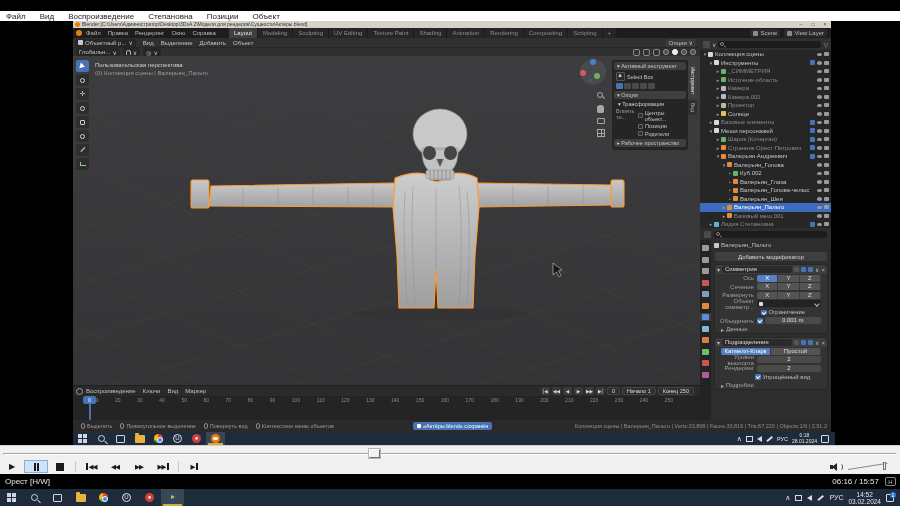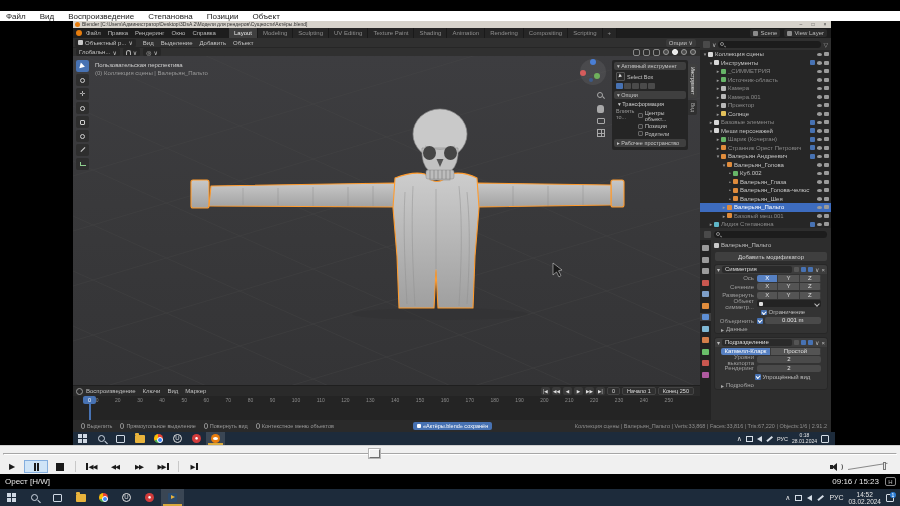--- a/index.html
+++ b/index.html
@@ -1072,21 +1072,21 @@
       <span id="vol-slider">
           <span id="vol-line"></span>
           <span id="vol-knob"></span>
         </span>
     </span>
   </div>
 
   <div id="mpc-status">
     <span class="left">Орест [H/W]</span>
     <span class="right">
-      <span>09:16 / 15:23</span>
+      <span>06:16 / 15:57</span>
       <span class="hw-ind">H</span>
     </span>
   </div>
 
   <div id="win-taskbar">
     <span class="tb-slot">
         <span class="win-logo">
           <i></i>
           <i></i>
           <i></i>

